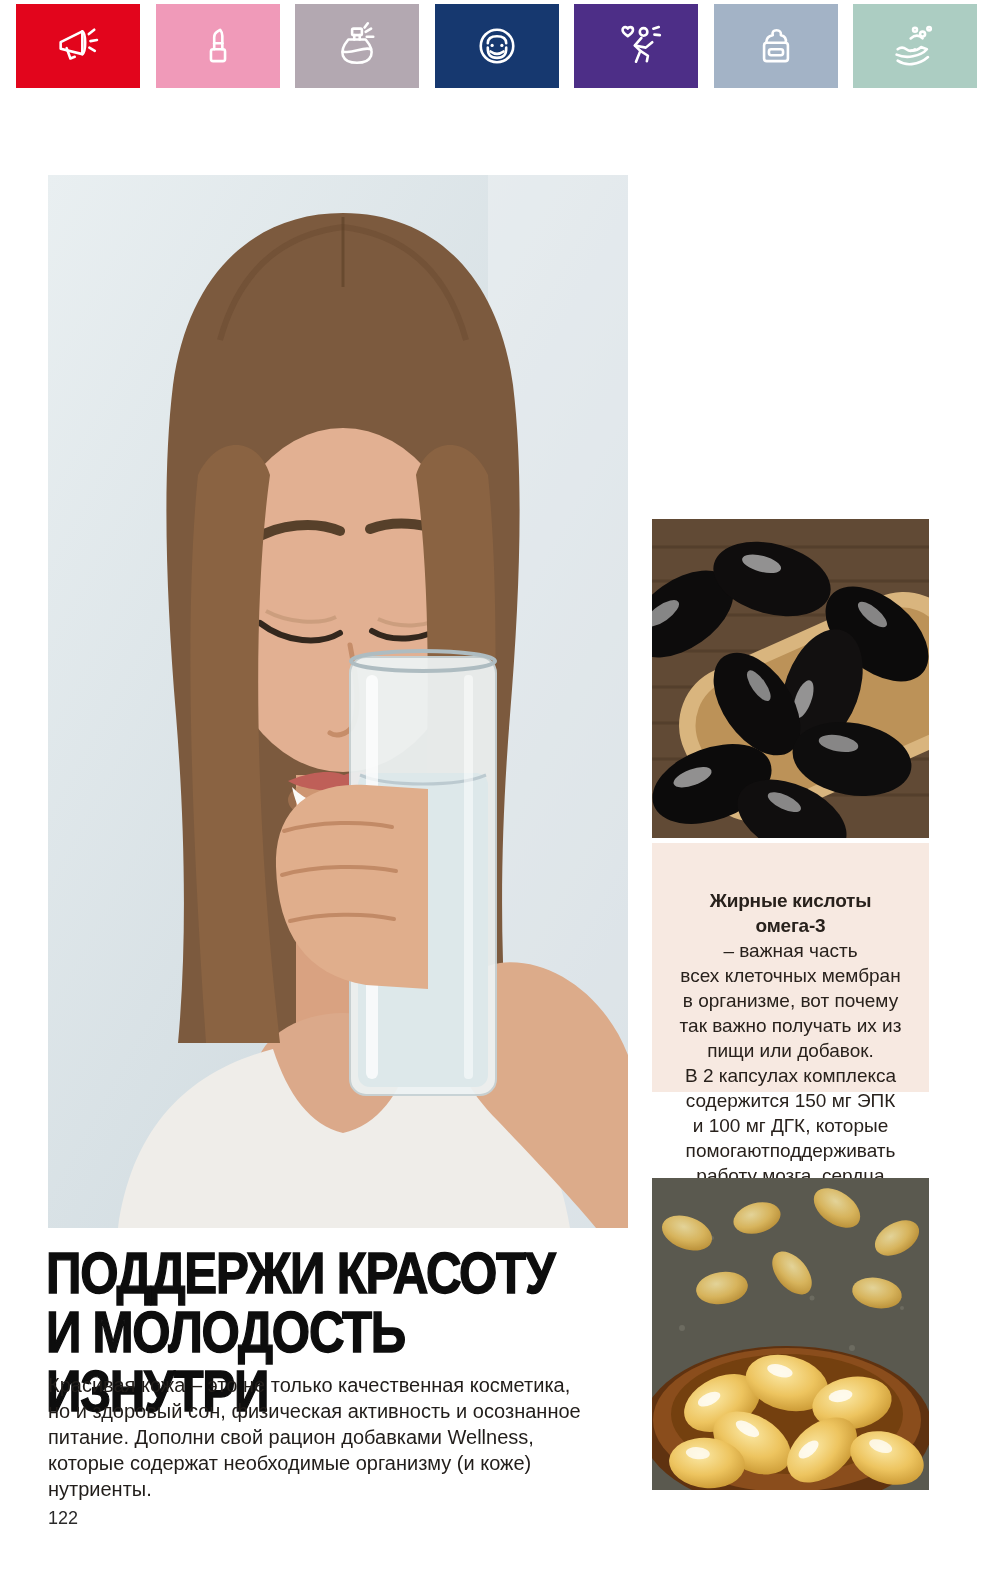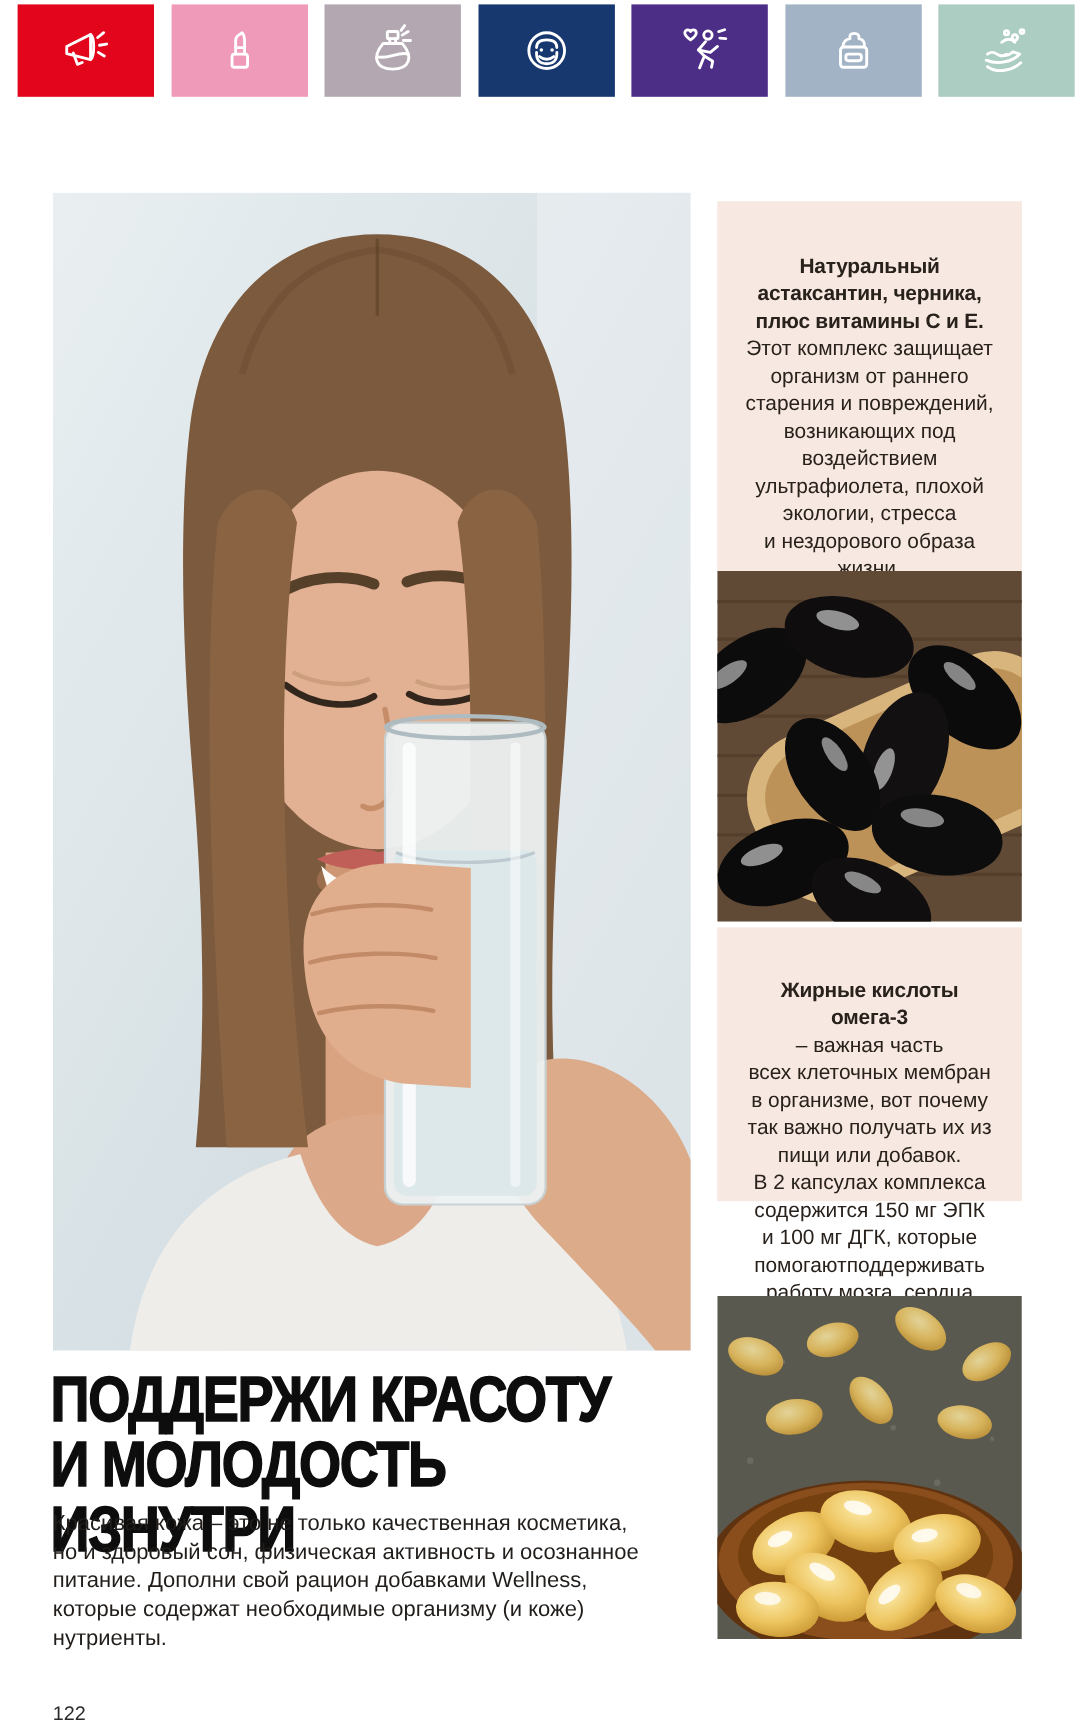--- a/index.html
+++ b/index.html
@@ -28,21 +28,21 @@
   #img2 { top:1178px; height:312px; }
   .side-img svg { display:block; width:100%; height:100%; }
 
   
   #headline { position:absolute; left:46px; top:1243px; width:640px; color:#0d0d0d;
               font-size:58px; line-height:59px; font-weight:bold; letter-spacing:-1.5px;
               white-space:pre-line; transform:scaleX(0.85); transform-origin:left top;
               -webkit-text-stroke:1.4px #0d0d0d; }
   #paragraph { position:absolute; left:48px; top:1372px; width:580px; color:#211d1a;
                font-size:20px; line-height:26px; white-space:pre-line; }
-  #pagenum { position:absolute; left:48px; top:1548px; font-size:18px; color:#2a2a2a; }
+  #pagenum { position:absolute; left:48px; top:1508px; font-size:18px; color:#2a2a2a; }
 </style>
 </head>
 <body>
 
 <div class="page">
 
   <div class="icon-bar">
     <div class="tile" style="background: rgb(226, 5, 28);">
       <svg viewBox="0 0 48 48">
         <path d="M8 20.5 L28 10.5 V31.5 L8 26.5 Z"></path>
@@ -151,34 +151,20 @@
       <ellipse cx="375" cy="486" rx="72" ry="10" fill="none" stroke="#aebcc1" stroke-width="4"></ellipse>
       <path d="M312 600 C340 612 410 612 438 600" stroke="#bccad0" stroke-width="3" fill="none"></path>
       <rect x="318" y="500" width="12" height="404" rx="6" fill="#ffffff" opacity="0.75"></rect>
       <rect x="416" y="500" width="9" height="404" rx="4" fill="#ffffff" opacity="0.5"></rect>
 
       <path d="M318 610 C256 606 226 640 228 692 C230 758 258 800 318 810 L380 814 L380 614 Z" fill="#e0ae8c"></path>
       <path d="M236 656 C270 646 316 646 344 652 M234 700 C268 690 318 690 348 696 M242 746 C274 738 318 738 346 744" stroke="#c28a66" stroke-width="4" fill="none" stroke-linecap="round"></path>
     </svg>
   </div>
 
-  <div class="side-block" id="block1" style="background: rgb(247, 233, 225);">
-    <span class="b">Натуральный
-астаксантин, черника,
-плюс витамины С и Е.</span>
-    <span>Этот комплекс защищает
-организм от раннего
-старения и повреждений,
-возникающих под
-воздействием
-ультрафиолета, плохой
-экологии, стресса
-и нездорового образа
-жизни.</span>
-  </div>
 
   <div class="side-img" id="img1" aria-label="black-astaxanthin-capsules-on-wooden-scoop">
     <svg viewBox="0 0 277 319" preserveAspectRatio="none">
       <rect width="277" height="319" fill="#6e553c"></rect>
       <g stroke="#55402b" stroke-width="3" opacity="0.7">
         <path d="M0 28 H277 M0 62 H277 M0 96 H277 M0 132 H277 M0 168 H277 M0 204 H277 M0 240 H277 M0 276 H277"></path>
       </g>
       <rect width="277" height="319" fill="#3b2c1e" opacity="0.25"></rect>
 
       <g transform="rotate(-24 150 200)">

